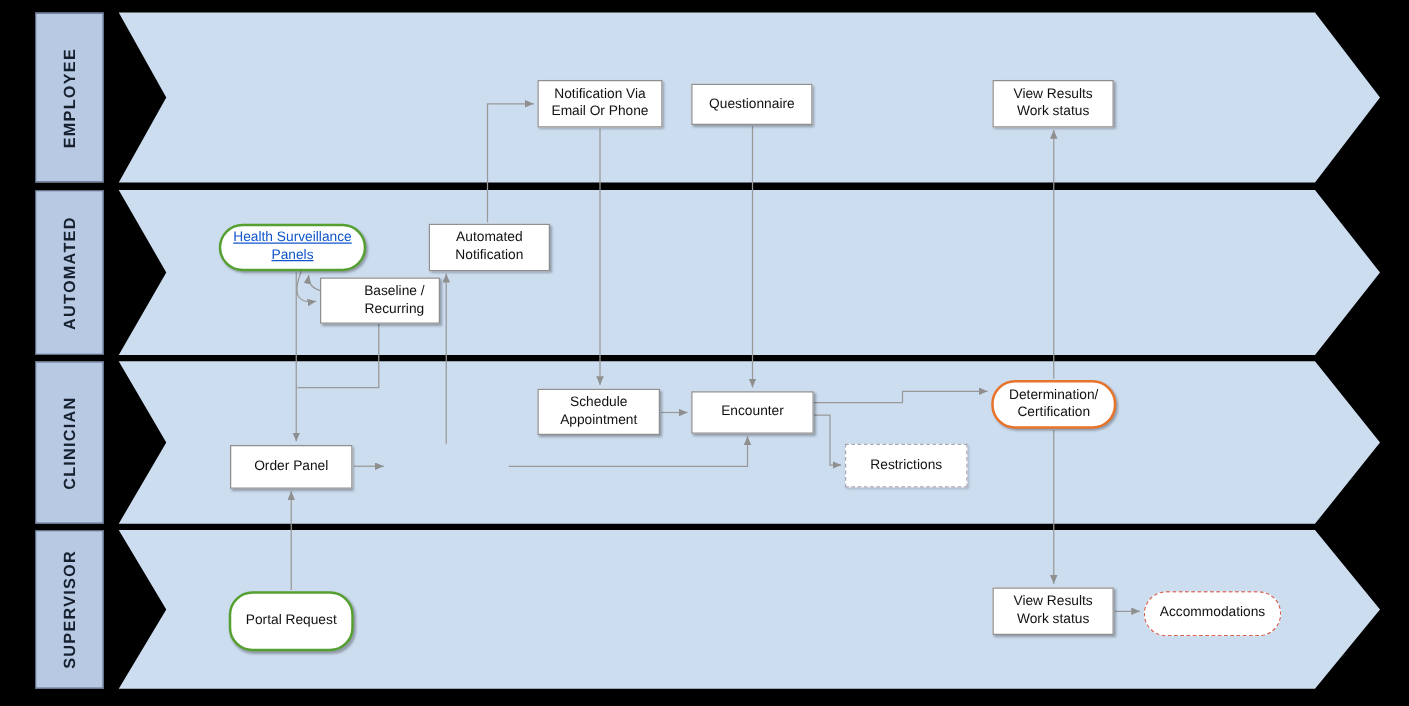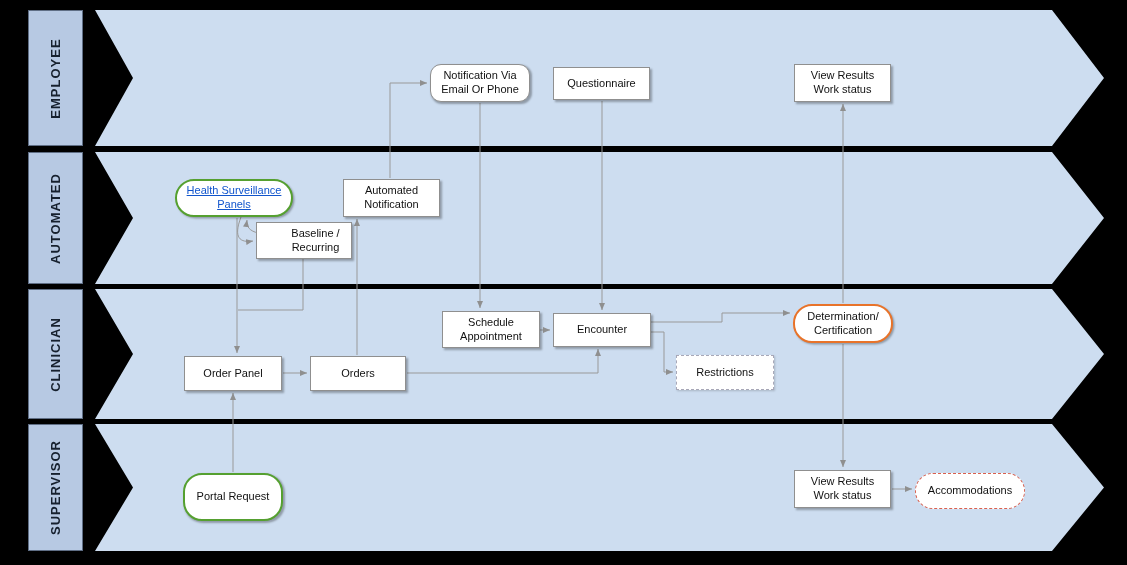--- a/index.html
+++ b/index.html
@@ -74,34 +74,33 @@
   <div class="lane-label" style="top:152px;height:132px;">
     <span>AUTOMATED</span>
   </div>
   <div class="lane-label" style="top:289px;height:130px;">
     <span>CLINICIAN</span>
   </div>
   <div class="lane-label" style="top:424px;height:127px;">
     <span>SUPERVISOR</span>
   </div>
 
-  <div class="node" style="left:430px;top:64px;width:100px;height:38px;border-radius:11px;">Notification Via Email Or Phone</div>
+  <div class="node" style="left:430px;top:64px;width:100px;height:38px;">Notification Via Email Or Phone</div>
   <div class="node" style="left:553px;top:67px;width:97px;height:33px;">Questionnaire</div>
   <div class="node" style="left:794px;top:64px;width:97px;height:38px;">View Results Work status</div>
 
   <div class="node pill green" style="left:175px;top:179px;width:118px;height:38px;">
     <span class="link">Health Surveillance Panels</span>
   </div>
   <div class="node" style="left:256px;top:222px;width:96px;height:37px;padding-left:28px;">Baseline / Recurring</div>
   <div class="node" style="left:343px;top:179px;width:97px;height:38px;">Automated Notification</div>
 
-  <div class="node" style="left:430px;top:311px;width:98px;height:37px;margin-left:12px;">Schedule Appointment</div>
+  <div class="node" style="left:430px;top:311px;width:98px;height:37px;">Schedule Appointment</div>
   <div class="node" style="left:553px;top:313px;width:98px;height:34px;">Encounter</div>
   <div class="node pill orange" style="left:793px;top:304px;width:100px;height:39px;">Determination/ Certification</div>
   <div class="node dashed-gray" style="left:676px;top:355px;width:98px;height:35px;">Restrictions</div>
   <div class="node" style="left:184px;top:356px;width:98px;height:35px;">Order Panel</div>
-  <div class="node" style="left:310px;top:356px;width:96px;height:35px;">Orders</div>
 
   <div class="node pill green" style="left:183px;top:473px;width:100px;height:48px;">Portal Request</div>
   <div class="node" style="left:794px;top:470px;width:97px;height:38px;">View Results Work status</div>
   <div class="node pill dashed-red" style="left:915px;top:473px;width:110px;height:36px;text-align:center;">Accommodations</div>
 
 </div>
 
 </body></html>

